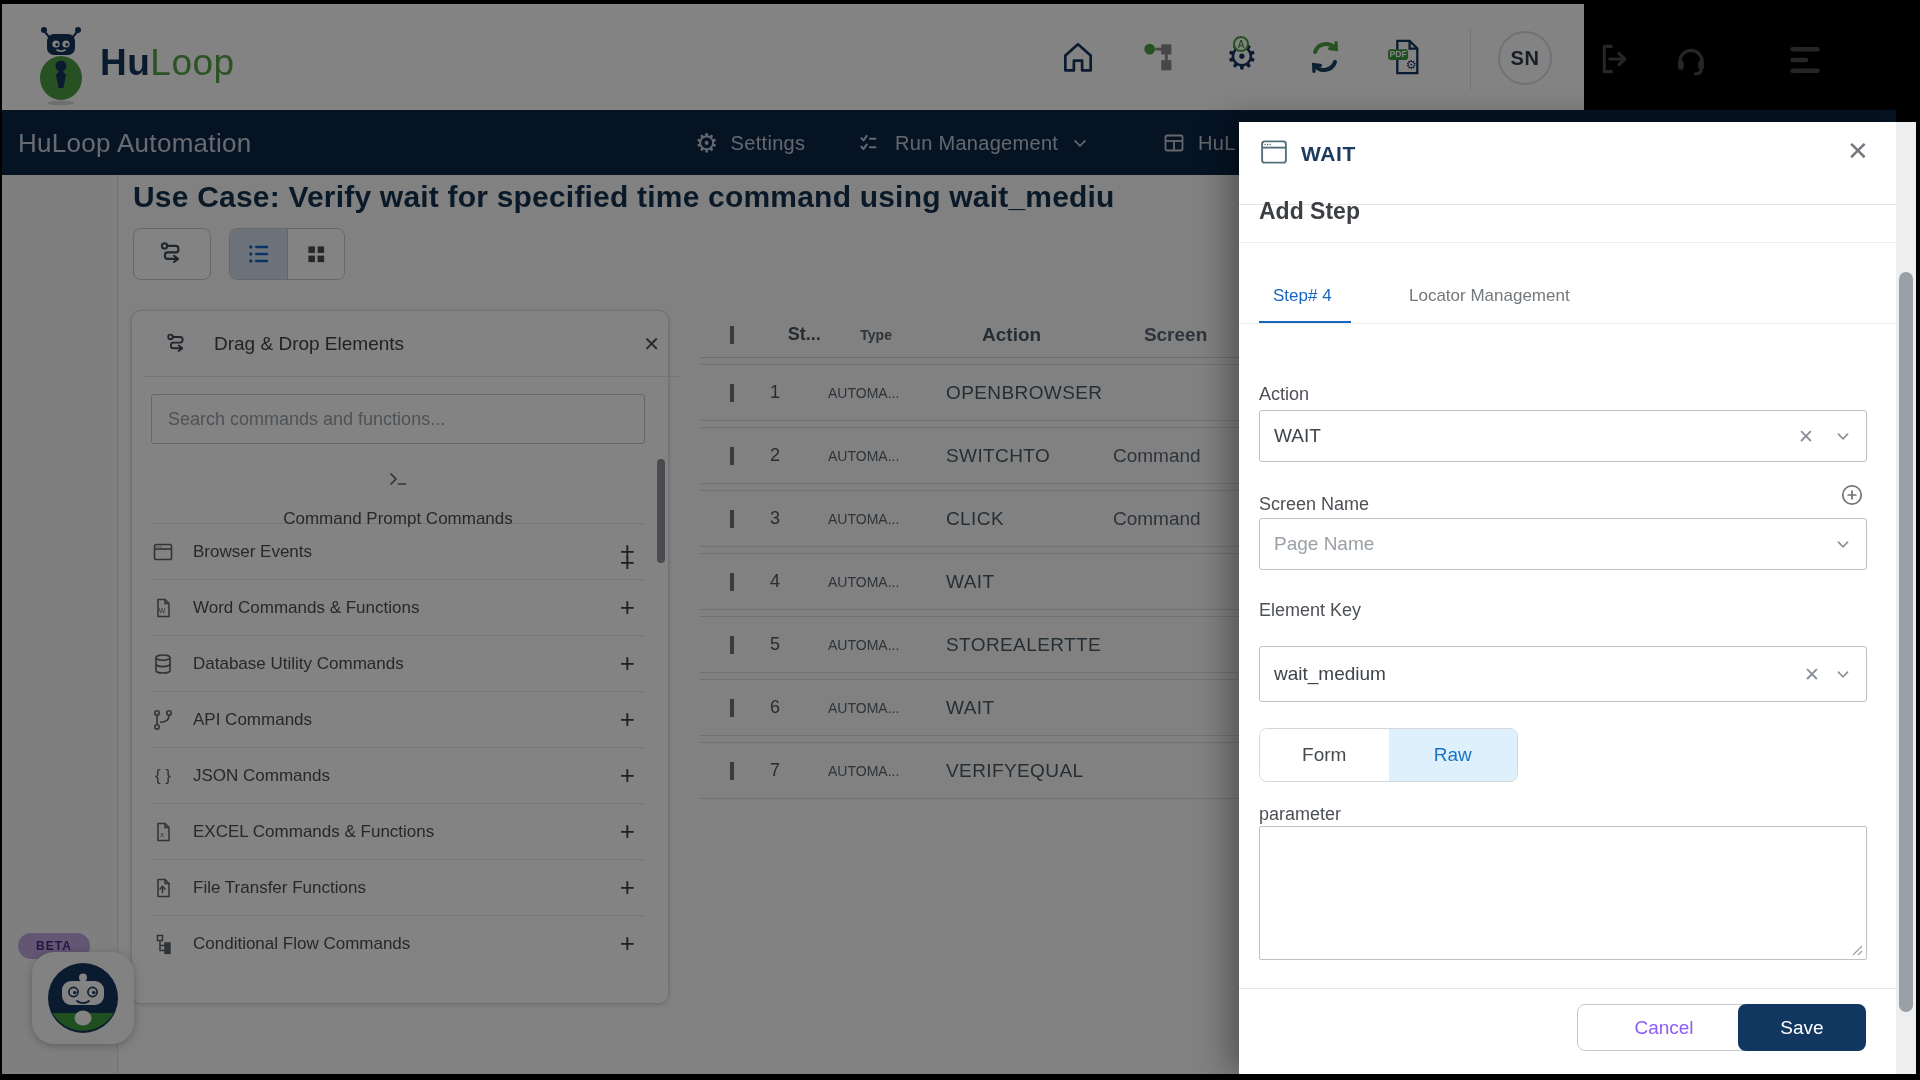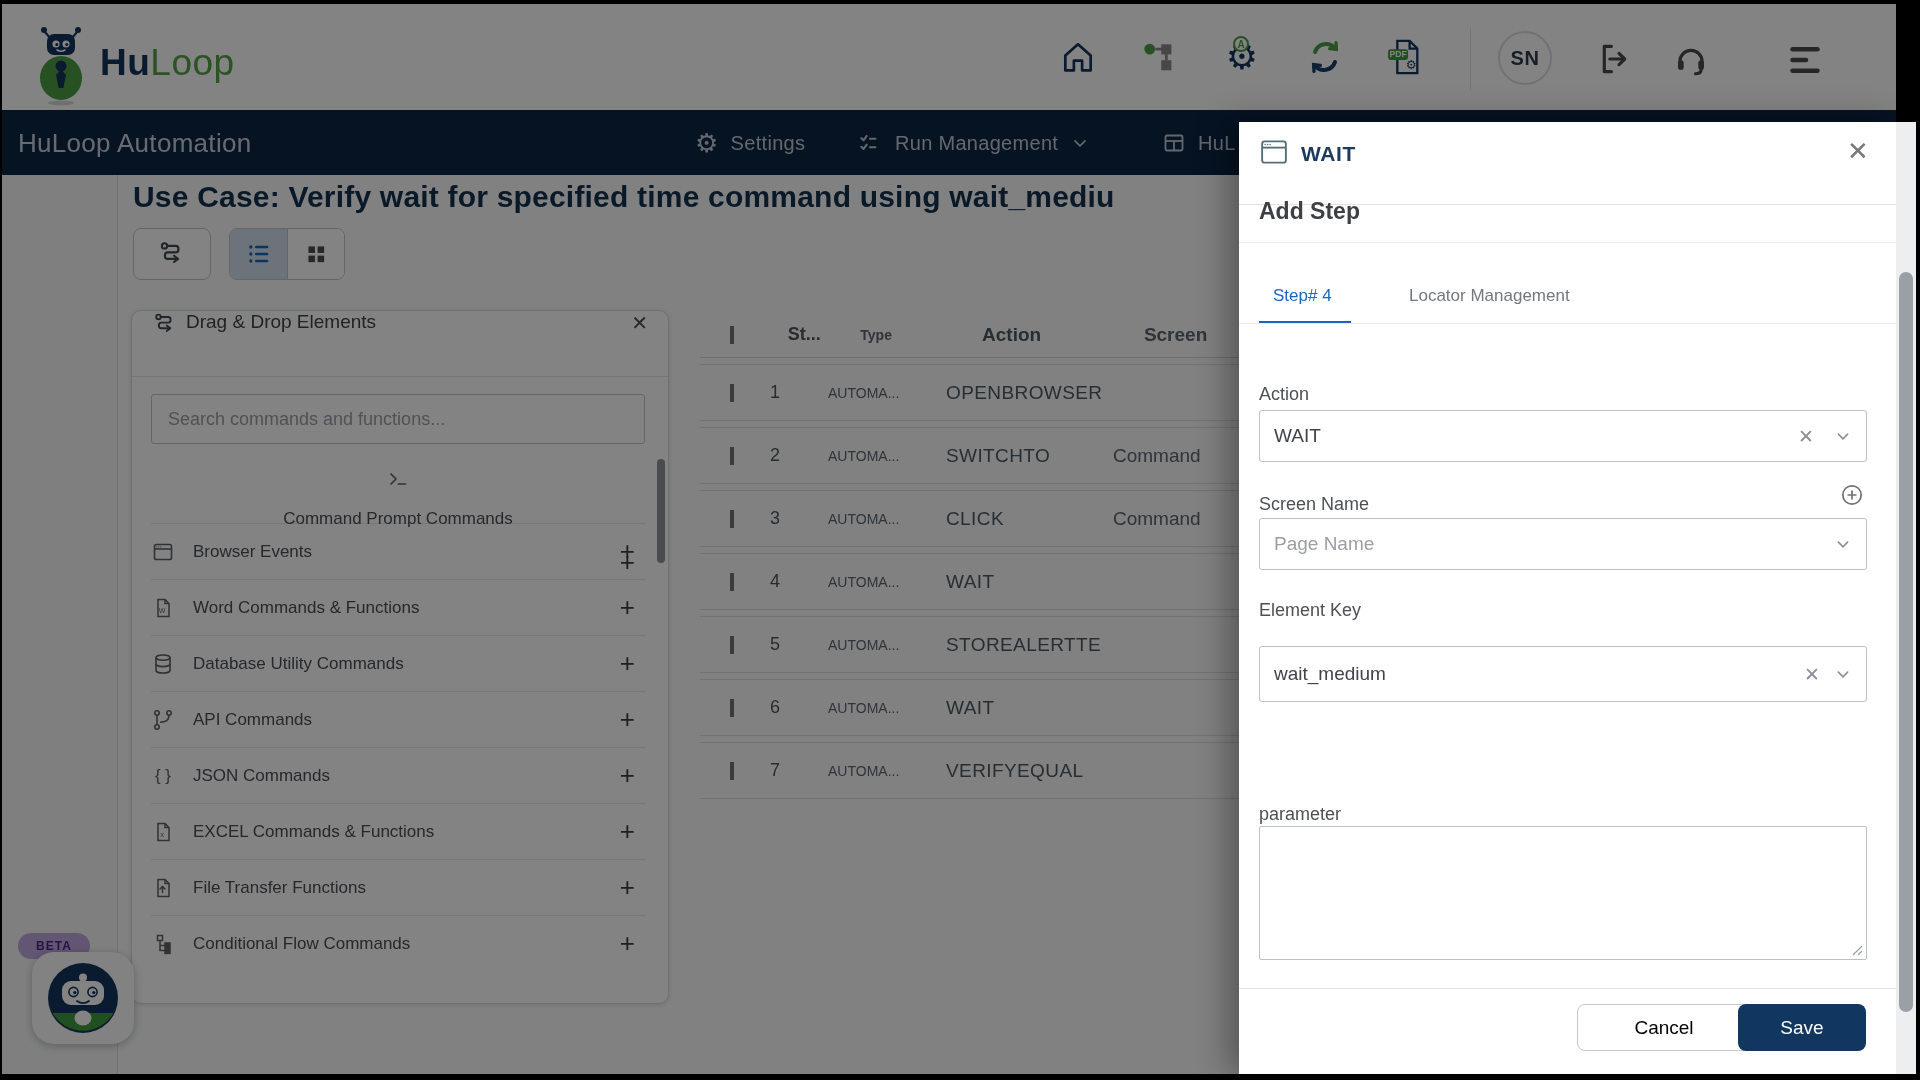--- a/index.html
+++ b/index.html
@@ -1,21 +1,21 @@
 <!DOCTYPE html>
 <html><head>
 <meta charset="utf-8">
 <style>
   * { margin:0; padding:0; box-sizing:border-box; }
   html,body { width:1920px; height:1080px; background:#000; font-family:"Liberation Sans", sans-serif; overflow:hidden; }
   .screen { position:relative; width:1920px; height:1080px; background:#000; }
   .abs { position:absolute; }
 
   
-  .topbar { left:2px; top:4px; width:1894px; height:106px; background:#ffffff;text-decoration:underline; }
+  .topbar { left:2px; top:4px; width:1582px; height:106px; background:#ffffff;text-decoration:underline; }
   .brand { left:30px; top:6px; width:230px; height:96px; display:flex; align-items:flex-end; }
   .brand-text { font-size:37px; font-weight:bold; letter-spacing:.5px; margin-left:10px; margin-bottom:22px; }
   .brand-hu { color:#14355c; font-weight:bold; }
   .brand-loop { color:#55a146; font-weight:normal; }
   .hicon { width:46px; height:46px; display:flex; align-items:center; justify-content:center; cursor:pointer; }
   .divider-v { width:1px; background:#e3e3e3; }
   .avatar { width:54px; height:54px; border-radius:50%; border:2px solid #d9dde2; background:#fff;
             display:flex; align-items:center; justify-content:center; font-weight:bold; font-size:20px; color:#2e3b4a; letter-spacing:.5px; }
   .gear-glyph { font-size:36px; color:#14355c; line-height:1; }
   .a-badge { position:absolute; left:14px; top:2px; width:16px; height:16px; border:2px solid #4f9e45; border-radius:50%;
@@ -34,22 +34,22 @@
                   white-space:nowrap; overflow:hidden; letter-spacing:.2px; }
   .tool-btn { border:1px solid #c4c7ca; border-radius:8px; background:#fff; display:flex; align-items:center; justify-content:center; cursor:pointer; }
   .seg-group { border:1px solid #c4c7ca; border-radius:8px; overflow:hidden; display:flex; }
   .seg { width:57px; height:50px; display:flex; align-items:center; justify-content:center; cursor:pointer; background:#fff; }
   .seg.active { background:#d2e0ee; }
   .seg + .seg { border-left:1px solid #c4c7ca; }
 
   
   .panel { left:129px; top:135px; width:538px; height:694px; background:#fff; border:1px solid #dcdcdc; border-radius:10px;
            box-shadow:0 1px 5px rgba(0,0,0,.13); }
-  .panel-head { position:absolute; left:0; top:0; width:100%; height:66px; border-bottom:1px solid #e4e4e4;
-                display:flex; padding:0 20px; gap:8px; }
+  .panel-head { position:absolute; left:12px; top:0; width:100%; height:66px; border-bottom:1px solid #e4e4e4;
+                display:flex; align-items:center; padding:0 20px; gap:24px; }
   .panel-title { font-size:19px; color:#3f4449; }
   .panel-close { margin-left:auto; font-size:20px; color:#4a4f54; cursor:pointer; }
   .search-box { position:absolute; left:19px; top:83px; width:494px; height:50px; border:1px solid #c6c6c6; border-radius:3px;
                 font-size:18px; color:#3f444a; padding:0 16px; outline:none; background:#fff; }
   .search-box::placeholder { color:#9aa0a6; }
   .plist { position:absolute; left:19px; top:156px; width:494px; }
   .pitem { height:56px; display:flex; align-items:center; gap:18px; border-top:1px solid #e8e8e8; cursor:grab; }
   .pitem:first-child { border-top:none;flex-direction:column; }
   .pitem .lbl { font-size:17px; color:#4a4f55; }
   .pitem .add { margin-left:auto; margin-right:10px; font-size:26px; font-weight:300; color:#3c4044; cursor:pointer; }
@@ -94,21 +94,21 @@
   .select .ph  { font-size:19px; color:#9aa0a6; margin-left:14px; }
   .select .clear { position:absolute; right:52px; font-size:19px; color:#8a9097; cursor:pointer; }
   .toggle { position:absolute; left:20px; top:606px; width:259px; height:54px; border:1px solid #d3d7db; border-radius:8px; overflow:hidden; display:flex; }
   .toggle .opt { width:50%; display:flex; align-items:center; justify-content:center; font-size:19px; cursor:pointer; }
   .opt-form { background:#fff; color:#44494e; }
   .opt-raw { background:#def0fb; color:#1a73c7; }
   .param-area { position:absolute; left:20px; top:704px; width:608px; height:134px; border:1px solid #bcc1c6; border-radius:2px;
                 resize:none; outline:none; font-family:"Liberation Sans", sans-serif; font-size:17px; padding:8px 10px; }
   .btn { position:absolute; top:882px; height:47px; border-radius:8px; display:flex; align-items:center; justify-content:center;
          font-size:19px; cursor:pointer; }
-  .btn-cancel { left:338px; width:174px; background:#fff; border:1px solid #c4c8cc; color:#000000; }
+  .btn-cancel { left:338px; width:174px; background:#fff; border:1px solid #c4c8cc; color:#8b5cf6; }
   .btn-save { left:499px; width:128px; background:#113760; border:none; color:#ffffff; }
 
   
   .sb-track { left:1896px; top:122px; width:20px; height:952px; background:#eceef0; z-index:85; }
   .sb-thumb { left:1899px; top:272px; width:14px; height:740px; background:#9aa0a6; border-radius:7px; z-index:86; }
   .tr-black { left:1896px; top:0; width:24px; height:122px; background:#000; z-index:85; }
   .b-top { left:0; top:0; width:1920px; height:4px; background:#000; z-index:95; }
   .b-bottom { left:0; top:1074px; width:1920px; height:6px; background:#000; z-index:95; }
   .b-left { left:0; top:0; width:2px; height:1080px; background:#000; z-index:95; }
   .b-right { left:1916px; top:0; width:4px; height:1080px; background:#000; z-index:95; }
@@ -537,20 +537,24 @@
     <div class="select" style="top:524px; height:56px;">
       <span class="val">wait_medium</span>
       <span class="clear" style="right:46px;">✕</span>
       <span style="position:absolute; right:12px;">
         <svg width="22" height="22" viewBox="0 0 24 24" fill="none" stroke="#8a9097" stroke-width="1.8" stroke-linecap="round">
             <polyline points="7 10 12 15 17 10"></polyline>
           </svg>
       </span>
     </div>
 
+    <div class="toggle">
+      <span class="opt opt-form">Form</span>
+      <span class="opt opt-raw">Raw</span>
+    </div>
 
     <span class="f-label" style="top:682px;text-align:right;">parameter</span>
     <textarea class="param-area" style=""></textarea>
     <span class="abs" style="left:612px; top:822px; pointer-events:none;">
       <svg width="12" height="12" viewBox="0 0 12 12">
           <path d="M2 11L11 2M7 11l4-4" stroke="#9aa0a6" stroke-width="1.2" fill="none"></path>
         </svg>
     </span>
 
     <div class="m-div" style="top:866px; background:#e6e6e6;"></div>

